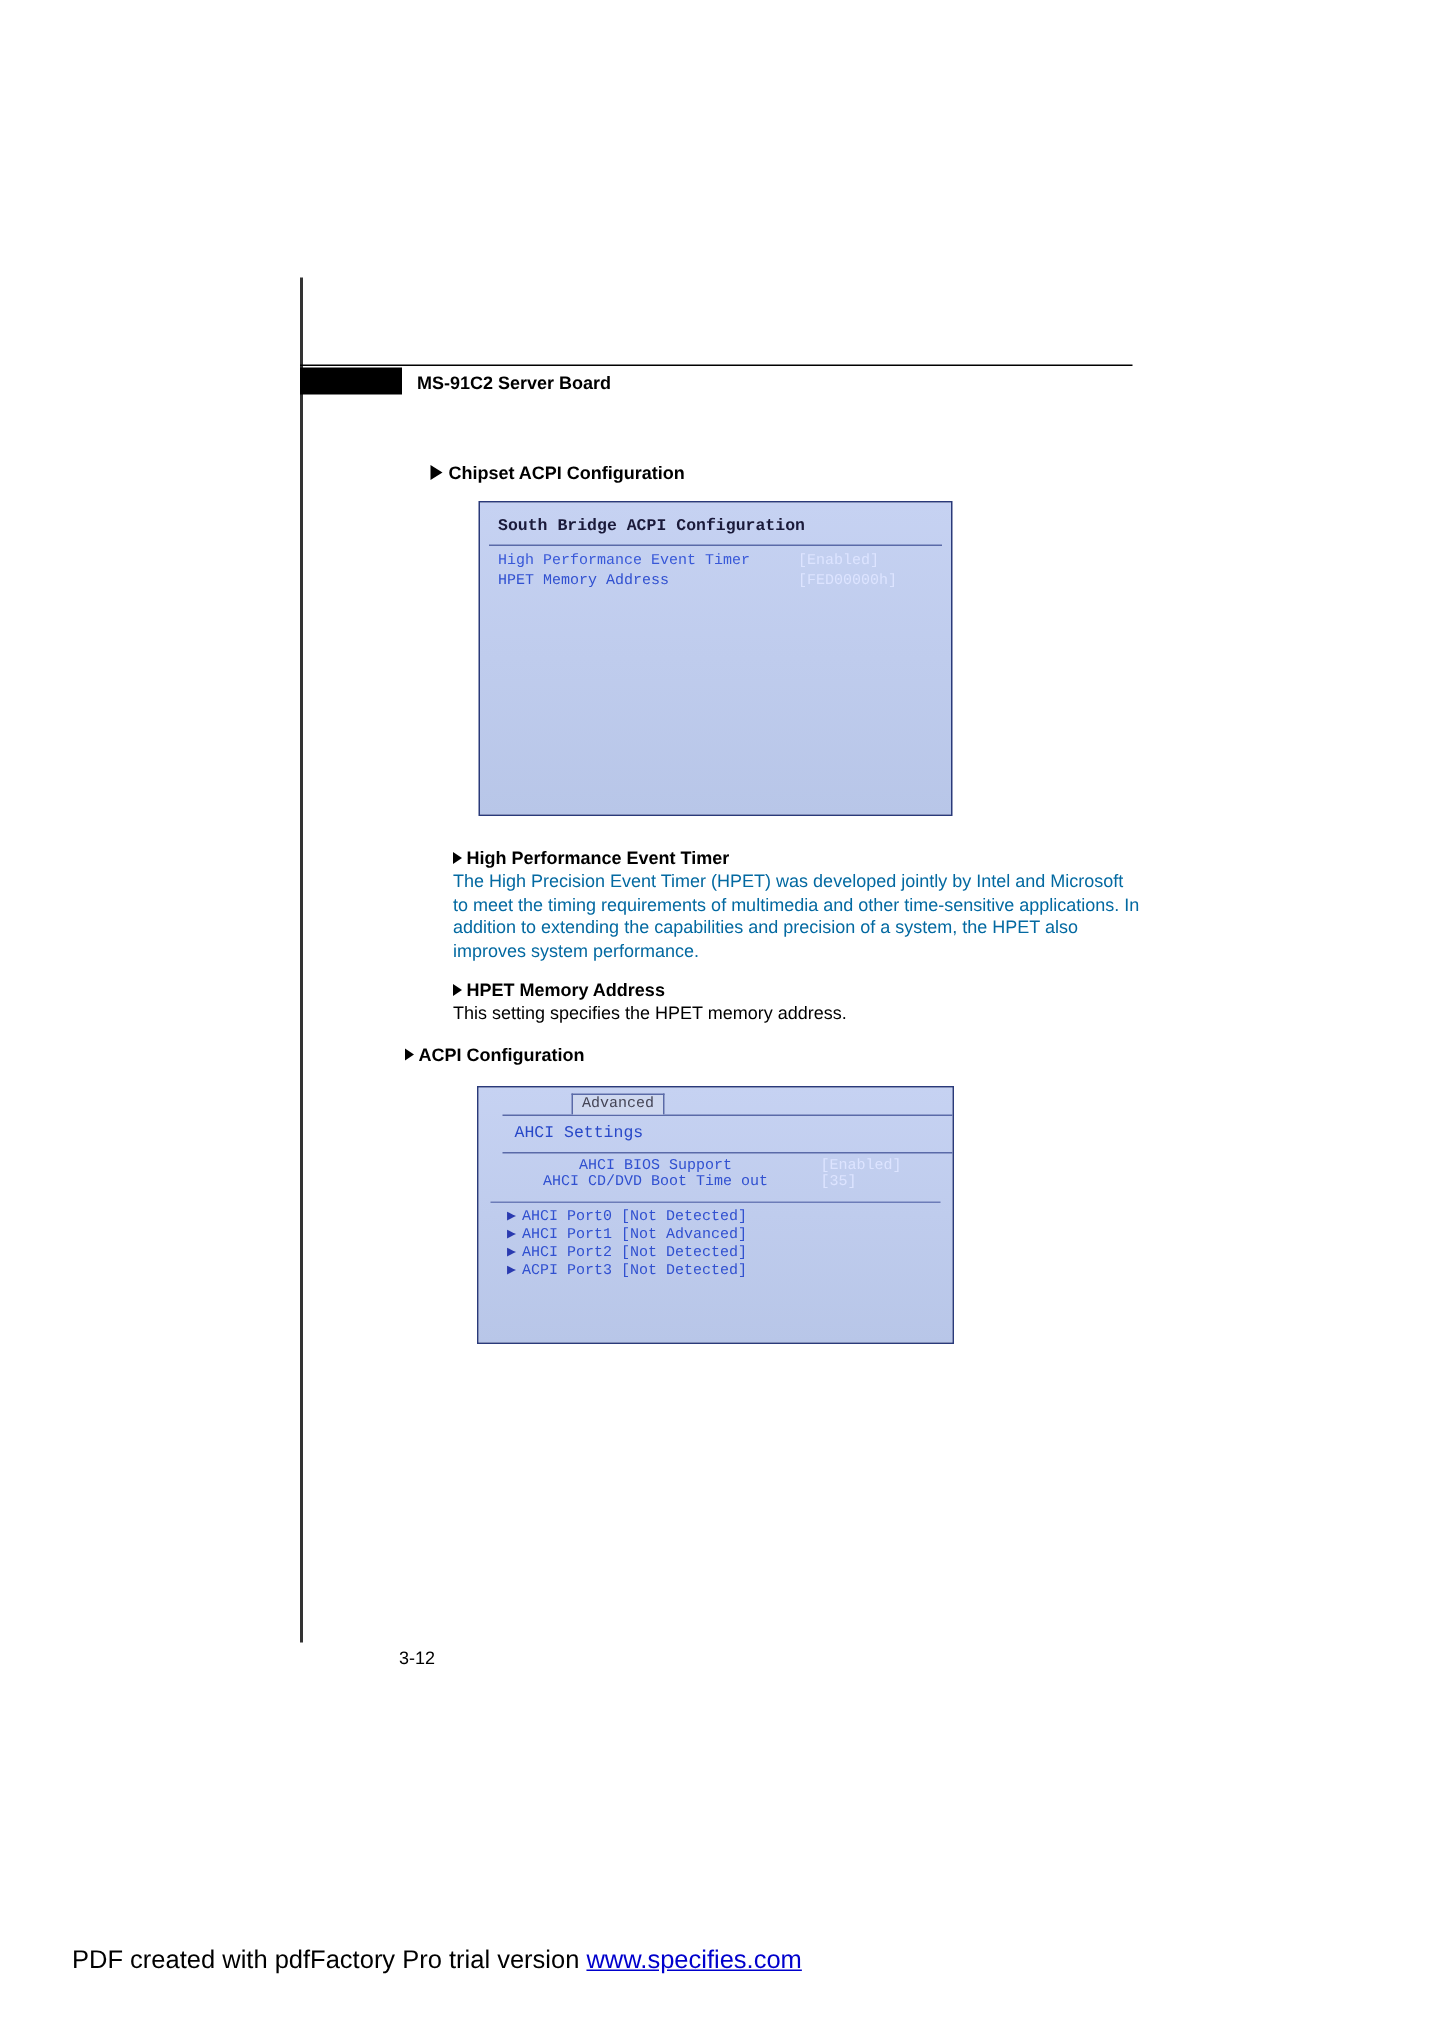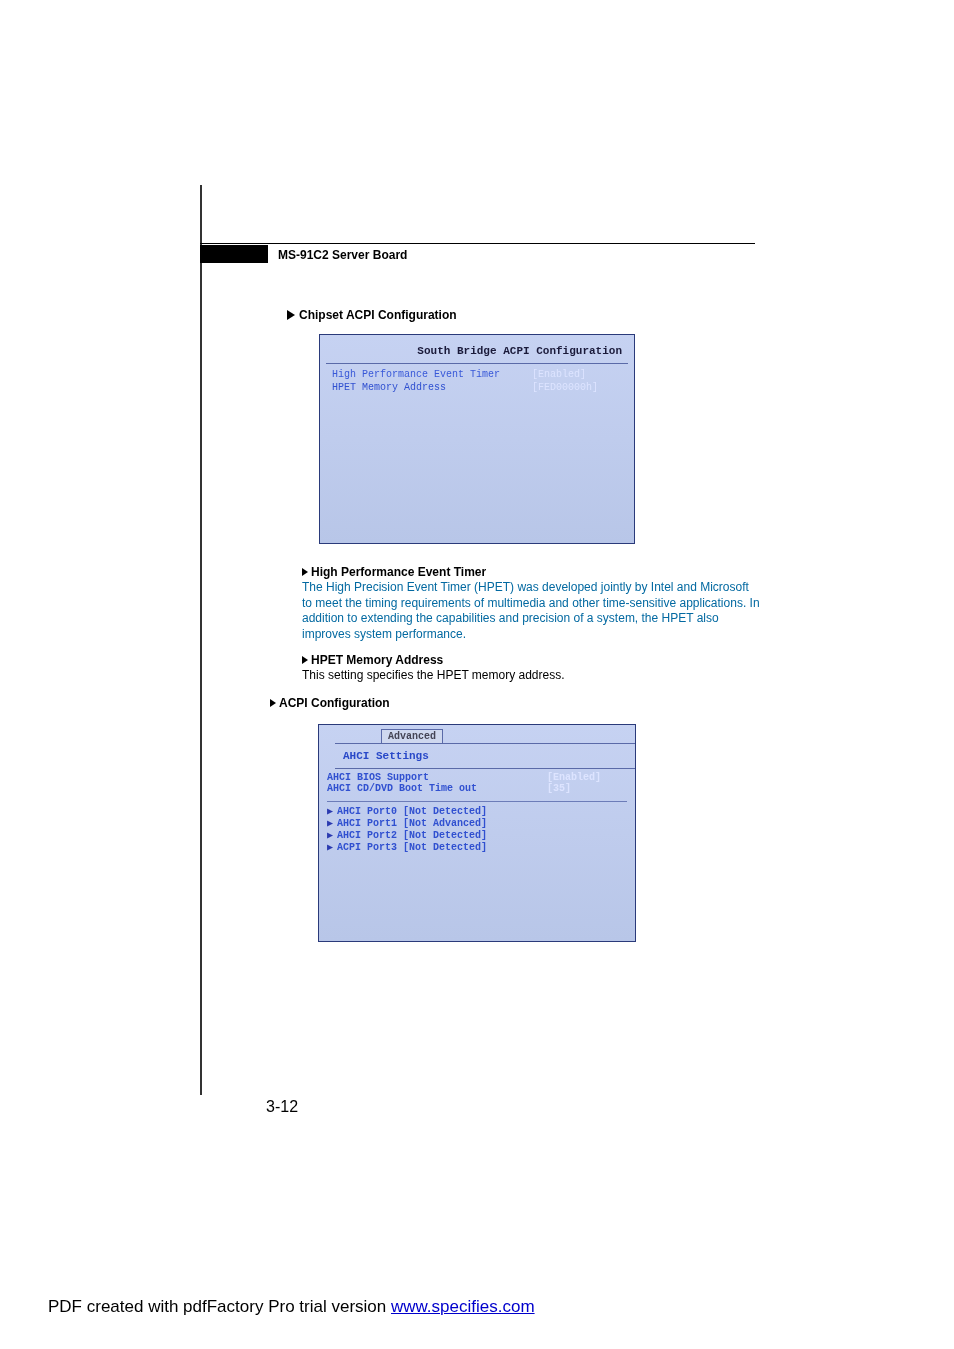--- a/index.html
+++ b/index.html
@@ -84,21 +84,20 @@
     left: 6px; right: 6px; top: 6px;
     height: 196px;
   }
   .bios-title {
     font-family: "Courier New", monospace;
     font-size: 11px;
     font-weight: bold;
     color: #1a1a3a;
     padding: 4px 6px 6px 6px;
     border-bottom: 1px solid #5a6aa8;
-    text-align: right;
   }
   .bios-row {
     display: flex;
     font-family: "Courier New", monospace;
     font-size: 10px;
     color: #2848c8;
     padding: 1px 6px;
   }
   .bios-row .lbl { flex: 1; }
   .bios-row .val { color: #d8d8f0; min-width: 90px; }
@@ -145,24 +144,23 @@
     top: 696px;
     font-size: 12px;
     font-weight: bold;
   }
   
   .bios2 {
     position: absolute;
     left: 318px;
     top: 724px;
     width: 318px;
-    height: 218px;
+    height: 172px;
     background: linear-gradient(to bottom, #c6d2f2 0%, #b8c6e8 100%);
     border: 1px solid #2a3a7a;
-    font-weight: bold;
   }
   .bios-tabbar {
     height: 18px;
     display: flex;
     align-items: flex-end;
     padding-left: 62px;
   }
   .bios-tab {
     font-family: "Courier New", monospace;
     font-size: 10px;
@@ -184,43 +182,43 @@
   .bios2 .sect {
     padding: 3px 8px 4px 8px;
   }
   .bios2 .row2 {
     display: flex;
     font-family: "Courier New", monospace;
     font-size: 10px;
     color: #3050d0;
     padding: 0px 0;
   }
-  .bios2 .row2 .lbl { flex: 1; }
+  .bios2 .row2 .lbl { flex: 1; text-align: center; }
   .bios2 .row2 .val { color: #dde4ff; min-width: 80px; }
   .bios2 hr.sep {
     border: none;
     border-top: 1px solid #6c7cb8;
     margin: 3px 8px;
   }
   .bios2 .port {
     font-family: "Courier New", monospace;
     font-size: 10px;
     color: #3050d0;
-    padding: 0 8px;
+    padding: 0 19px;
   }
   .bios2 .port .tri {
     color: #2a3ab0;
     margin-right: 4px;
   }
 
   .page-num {
     position: absolute;
     left: 266px;
     top: 1098px;
-    font-size: 16px;
+    font-size: 12px;
     color: #000;
   }
   .footer {
     position: absolute;
     left: 48px;
     bottom: 32px;
     font-size: 17px;
     color: #000;
   }
   .footer a {

